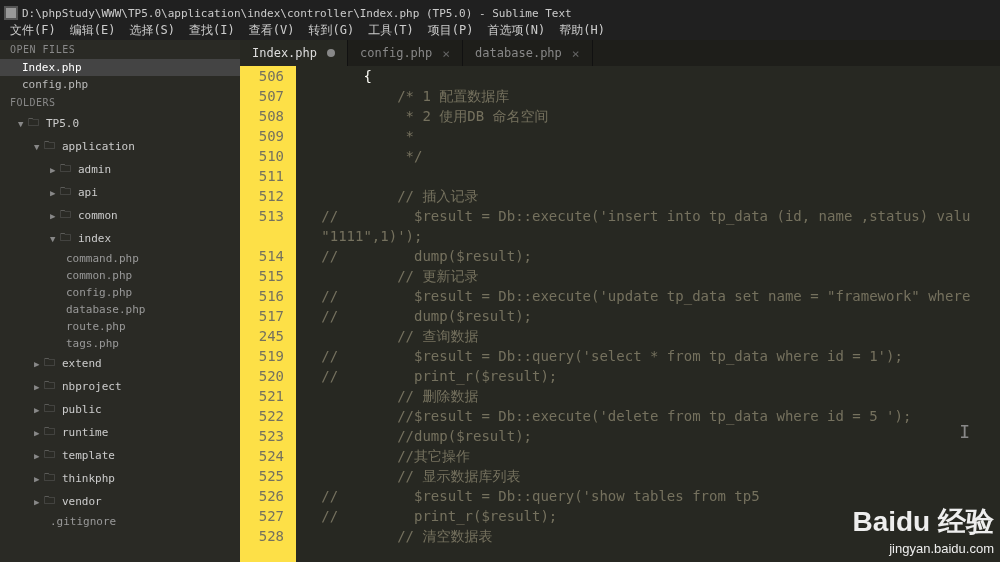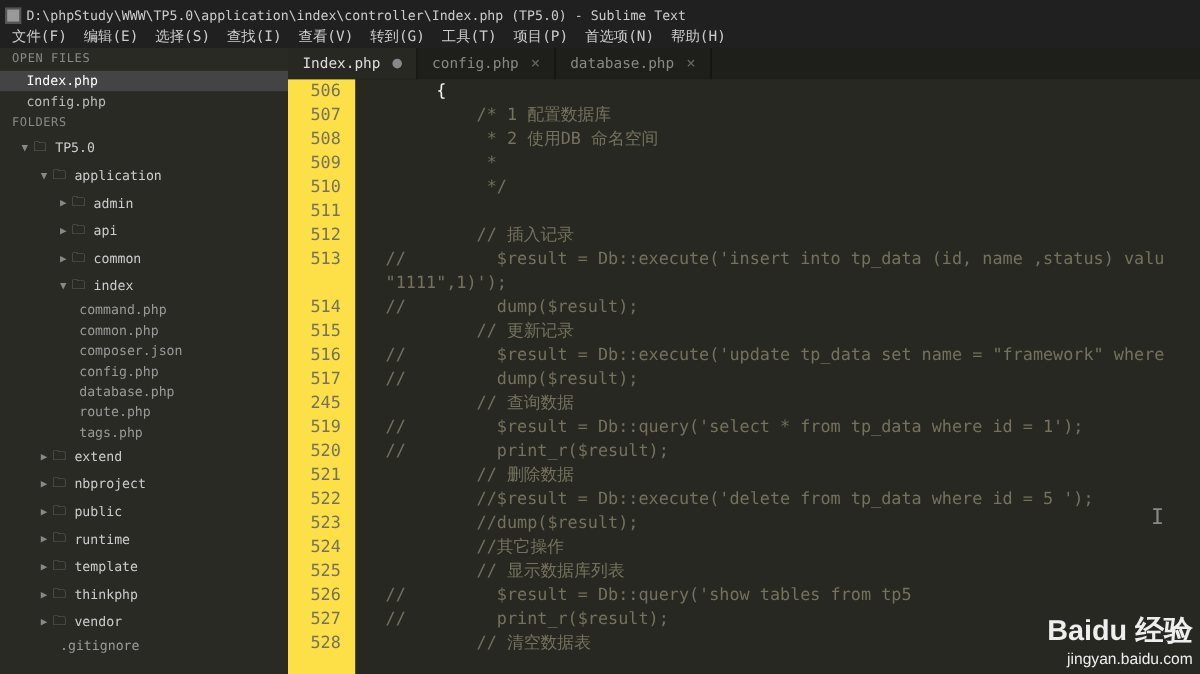--- a/index.html
+++ b/index.html
@@ -26,21 +26,21 @@
     .tab { display: flex; align-items: center; padding: 0 12px; color: #888; font-size: 12px; gap: 10px; cursor: pointer; border-right: 1px solid #111; }
     .tab.active { background: #272822; color: #ddd; }
     .tab-close { font-size: 13px; color: #666; }
     .tab-dirty { width: 8px; height: 8px; border-radius: 50%; background: #888; display: inline-block; }
     .code { flex: 1; display: flex; overflow: hidden; font-size: 14px; line-height: 20px; }
     .gutter { width: 56px; text-align: right; padding-right: 12px; color: #75715e; background: #fde047; }
     .lines { flex: 1; white-space: pre; color: #999; }
     .c-comment { color: #75715e; }
     .c-punct { color: #f8f8f2; }
     .watermark { position: absolute; right: 6px; bottom: 6px; color: #eee; font-family: Arial, sans-serif; text-align: right; pointer-events: none; }
-    .watermark .big { font-size: 24px; font-weight: bold; }
+    .watermark .big { font-size: 28px; font-weight: bold; }
     .watermark .small { font-size: 13px; }
     .cursor-ibeam { position: absolute; right: 30px; bottom: 120px; color: #888; font-size: 18px; pointer-events: none; }
   </style>
 </head>
 <body>
 
 <div class="titlebar">
   <span class="titlebar-icon">
     <svg width="14" height="14" viewBox="0 0 14 14">
         <rect width="14" height="14" fill="#555"></rect>
@@ -97,21 +97,20 @@
           <span class="folder-icon">🗀</span>
           <span>common</span>
         </div>
         <div class="folder-item indent-3">
           <span class="arrow">▼</span>
           <span class="folder-icon">🗀</span>
           <span>index</span>
         </div>
         <div class="leaf-item indent-4">command.php</div>
         <div class="leaf-item indent-4">common.php</div>
-        <div class="leaf-item indent-4">composer.json</div>
         <div class="leaf-item indent-4">config.php</div>
         <div class="leaf-item indent-4">database.php</div>
         <div class="leaf-item indent-4">route.php</div>
         <div class="leaf-item indent-4">tags.php</div>
         <div class="folder-item indent-2">
           <span class="arrow">▶</span>
           <span class="folder-icon">🗀</span>
           <span>extend</span>
         </div>
         <div class="folder-item indent-2">

